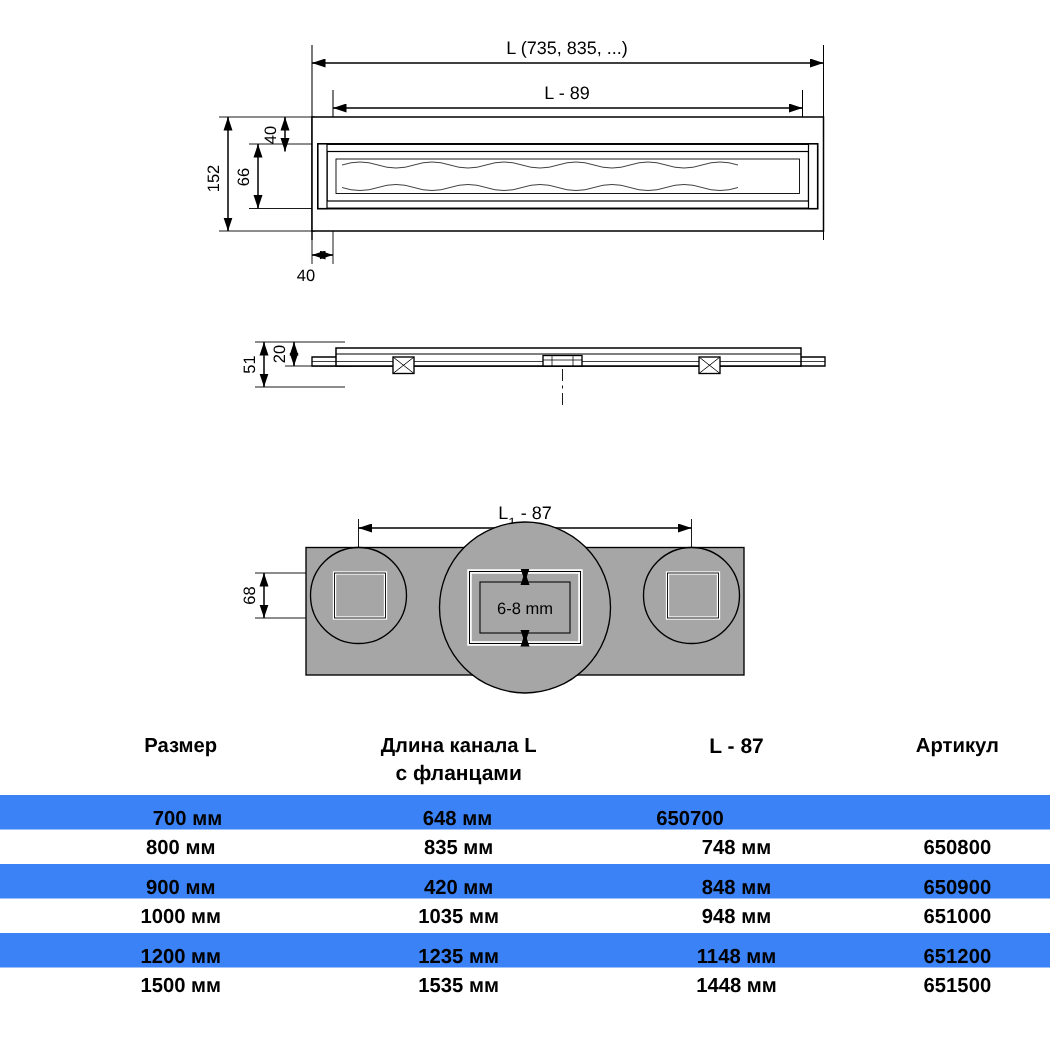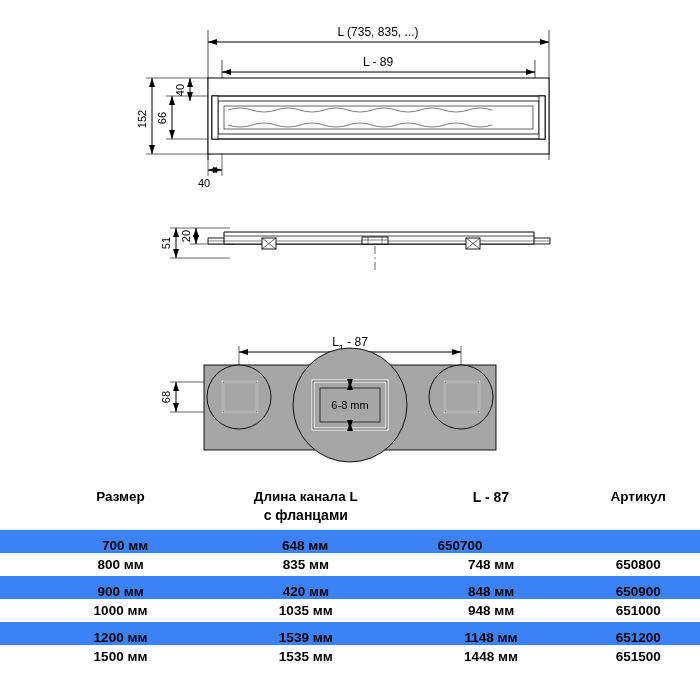--- a/index.html
+++ b/index.html
@@ -215,21 +215,21 @@
       <div class="cell c3">650900</div>
     </div>
     <div class="row">
       <div class="cell c0">1000 мм</div>
       <div class="cell c1">1035 мм</div>
       <div class="cell c2">948 мм</div>
       <div class="cell c3">651000</div>
     </div>
     <div class="row alt">
       <div class="cell c0">1200 мм</div>
-      <div class="cell c1">1539 мм</div>
+      <div class="cell c1">1235 мм</div>
       <div class="cell c2">1148 мм</div>
       <div class="cell c3">651200</div>
     </div>
     <div class="row">
       <div class="cell c0">1500 мм</div>
       <div class="cell c1">1535 мм</div>
       <div class="cell c2">1448 мм</div>
       <div class="cell c3">651500</div>
     </div>
   </div>

